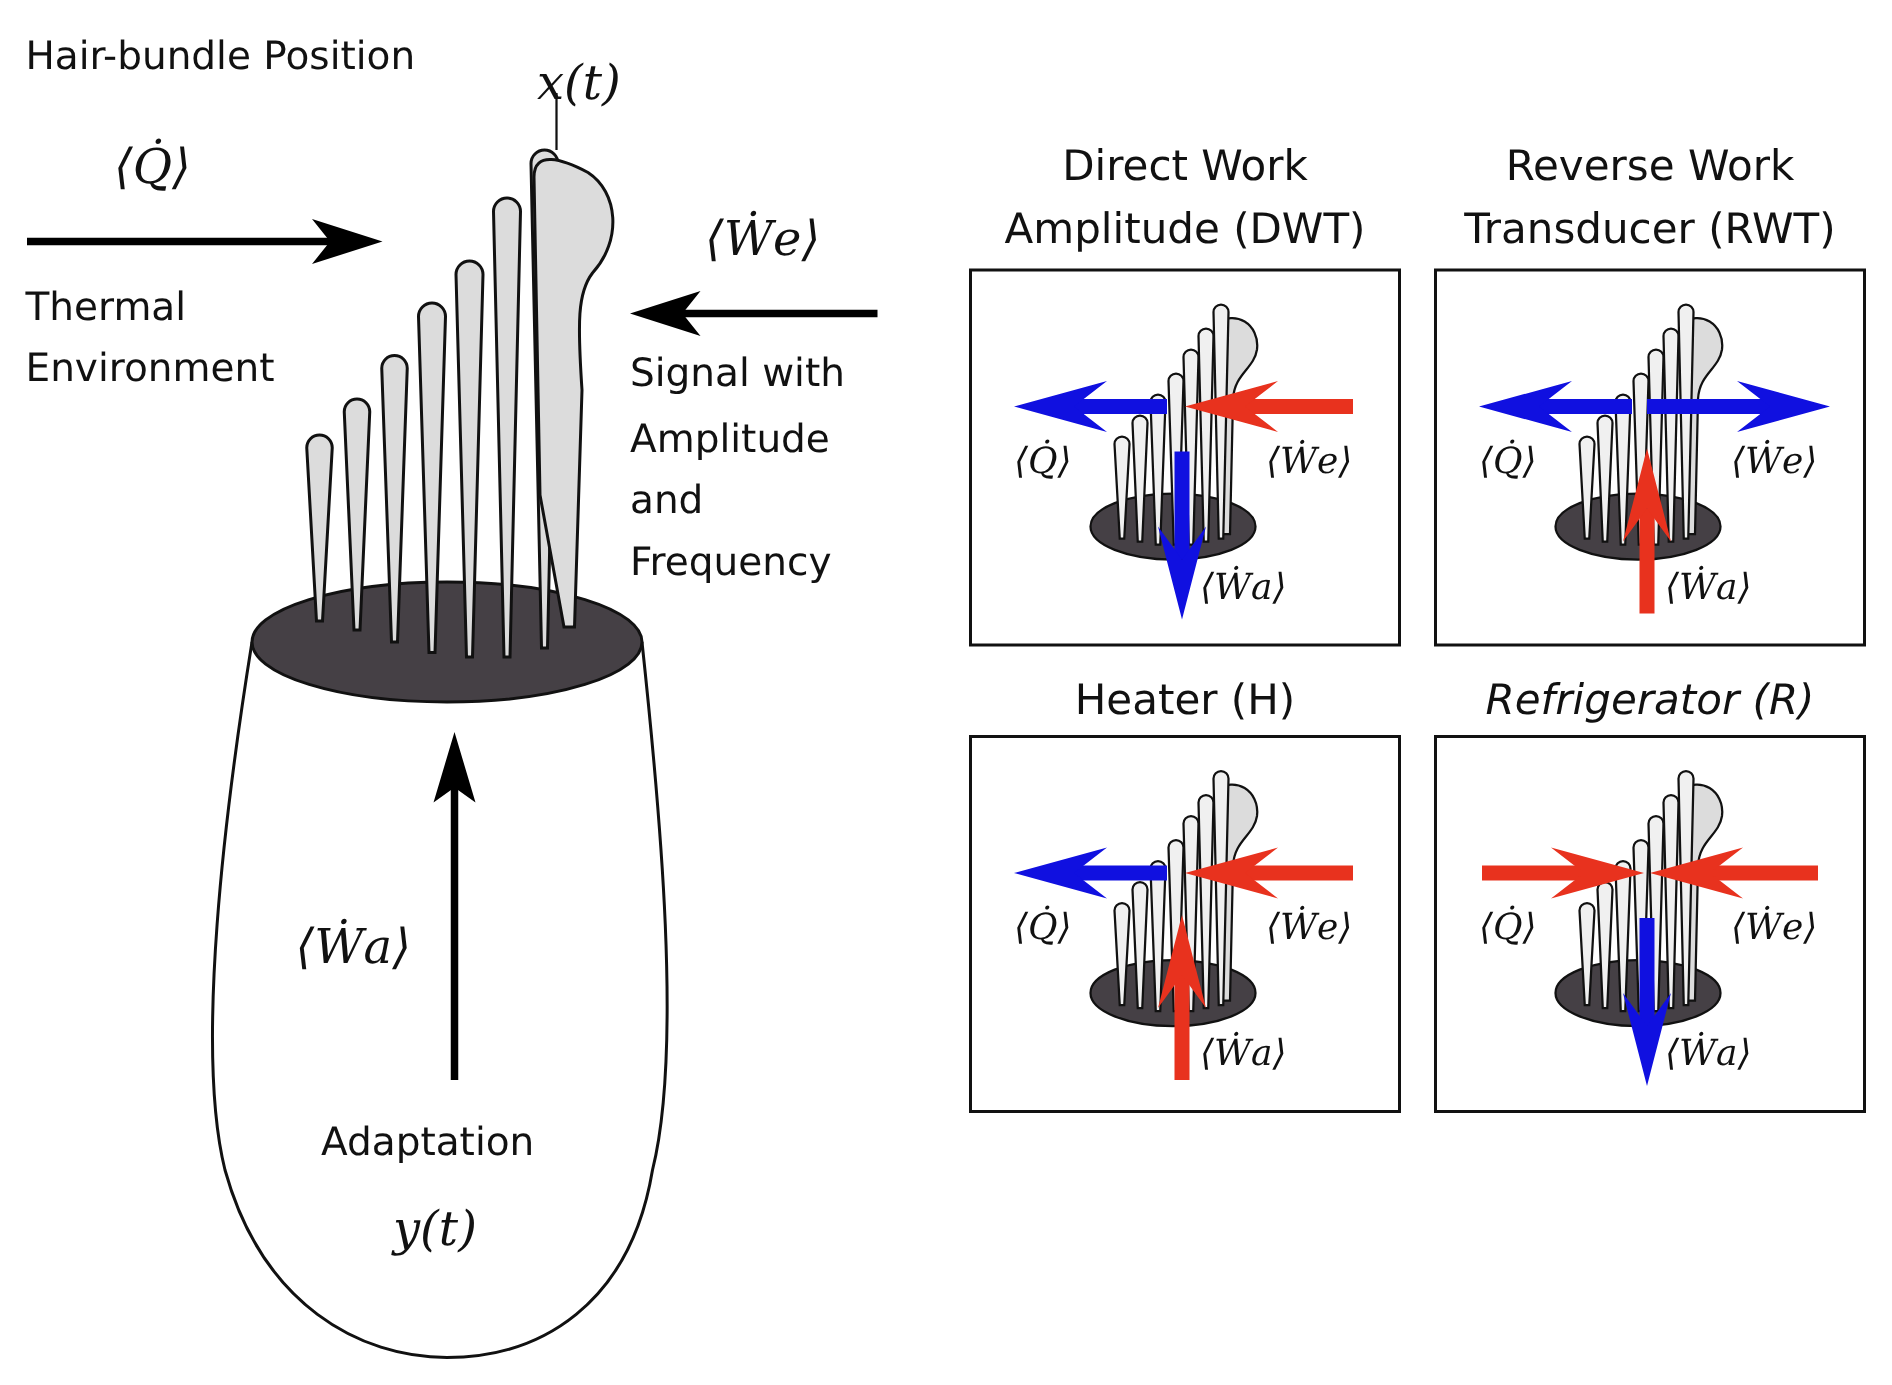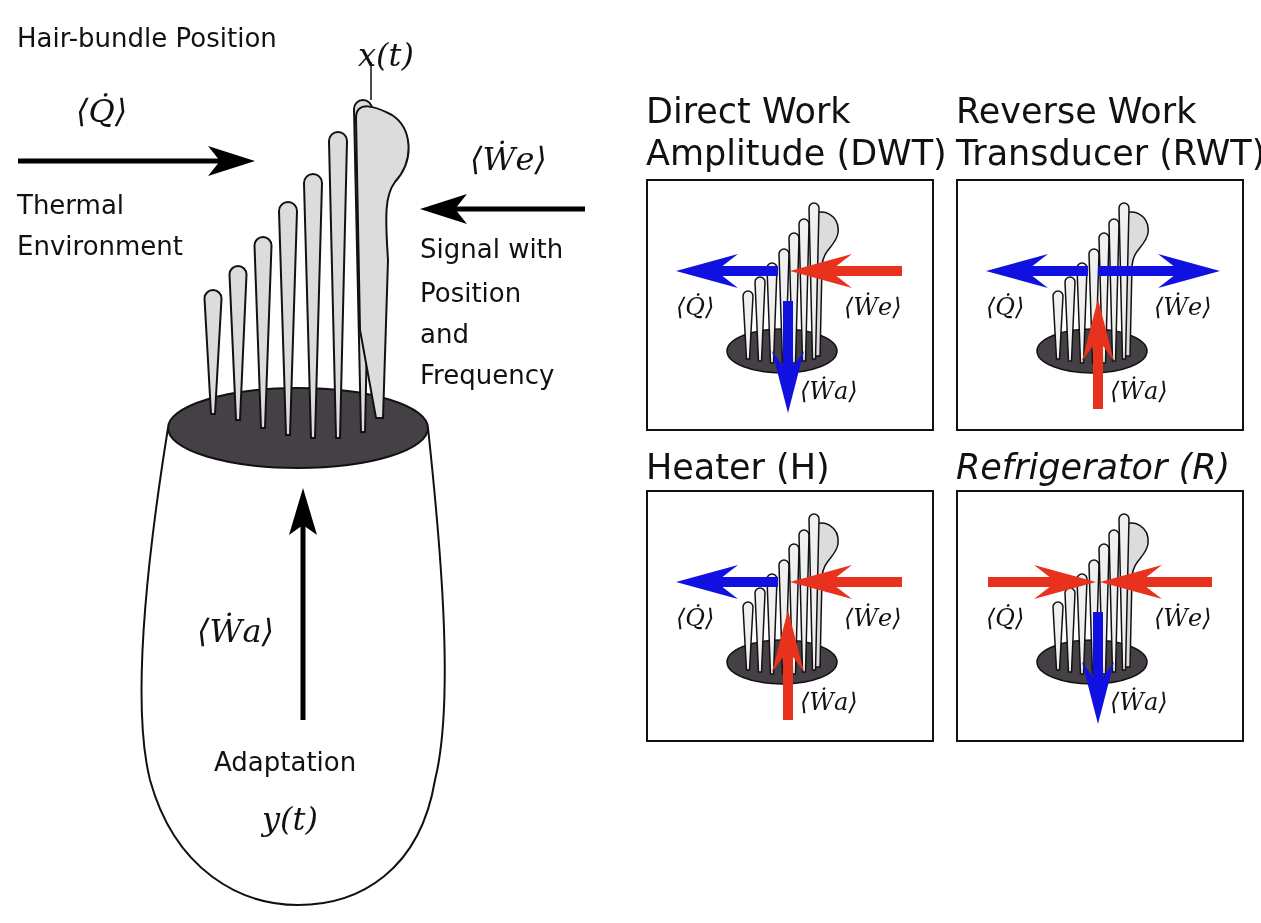--- a/index.html
+++ b/index.html
@@ -1,21 +1,21 @@
 <!DOCTYPE html>
 <html><head>
 <meta charset="utf-8">
 <style>
   html, body { margin: 0; padding: 0; background: #ffffff; }
   body { width: 1261px; height: 923px; position: relative; overflow: hidden;
          font-family: "DejaVu Sans", sans-serif; color: #111; }
   .lbl { position: absolute; white-space: nowrap; font-size: 26px; line-height: 41px; }
   .math { position: absolute; white-space: nowrap; font-family: "DejaVu Serif", "Liberation Serif", serif;
           font-style: italic; font-size: 32px; }
-  .ptitle { position: absolute; text-align: left; font-size: 35px; line-height: 42px; white-space: nowrap; }
+  .ptitle { position: absolute; text-align: center; font-size: 28px; line-height: 42px; white-space: nowrap; }
   .panel { position: absolute; border: 2px solid #111; background: #fff; box-sizing: border-box; }
   .panel svg { position: absolute; left: 0; top: 0; }
   .pm { position: absolute; font-family: "DejaVu Serif", "Liberation Serif", serif; font-style: italic;
         font-size: 24px; white-space: nowrap; }
   svg.main { position: absolute; left: 0; top: 0; }
 </style>
 </head>
 <body>
 
 <svg class="main" width="640" height="923" viewBox="0 0 640 923">
@@ -53,21 +53,21 @@
   </g>
 </svg>
 
 <div class="lbl" style="left:17px;top:18px;">Hair-bundle Position</div>
 <div class="math" style="left:358px;top:36px;">x(t)</div>
 <div class="math" style="left:76px;top:92px;font-style:italic;">⟨Q̇⟩</div>
 <div class="lbl" style="left:17px;top:185px;">Thermal</div>
 <div class="lbl" style="left:17px;top:226px;">Environment</div>
 <div class="math" style="left:470px;top:140px;">⟨Ẇe⟩</div>
 <div class="lbl" style="left:420px;top:229px;">Signal with</div>
-<div class="lbl" style="left:420px;top:273px;">Position</div>
+<div class="lbl" style="left:420px;top:273px;">Amplitude</div>
 <div class="lbl" style="left:420px;top:314px;">and</div>
 <div class="lbl" style="left:420px;top:355px;">Frequency</div>
 <div class="math" style="left:197px;top:612px;">⟨Ẇa⟩</div>
 <div class="lbl" style="left:214px;top:742px;text-align:center;">Adaptation</div>
 <div class="math" style="left:262px;top:800px;">y(t)</div>
 
 <div class="ptitle" style="left:646px;top:90px;width:288px;">Direct Work</div>
 <div class="ptitle" style="left:646px;top:132px;width:288px;">Amplitude (DWT)</div>
 <div class="ptitle" style="left:956px;top:90px;width:288px;">Reverse Work</div>
 <div class="ptitle" style="left:956px;top:132px;width:288px;">Transducer (RWT)</div>

